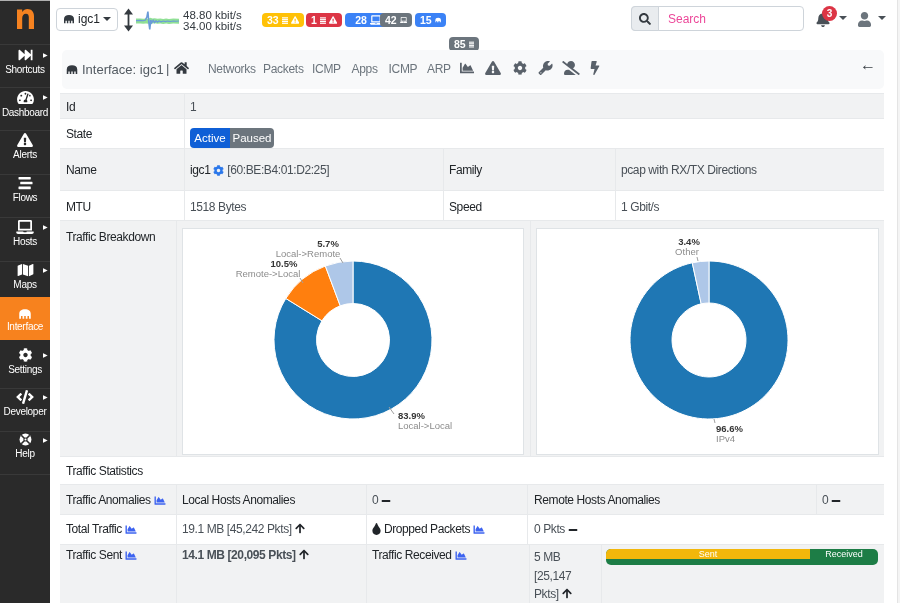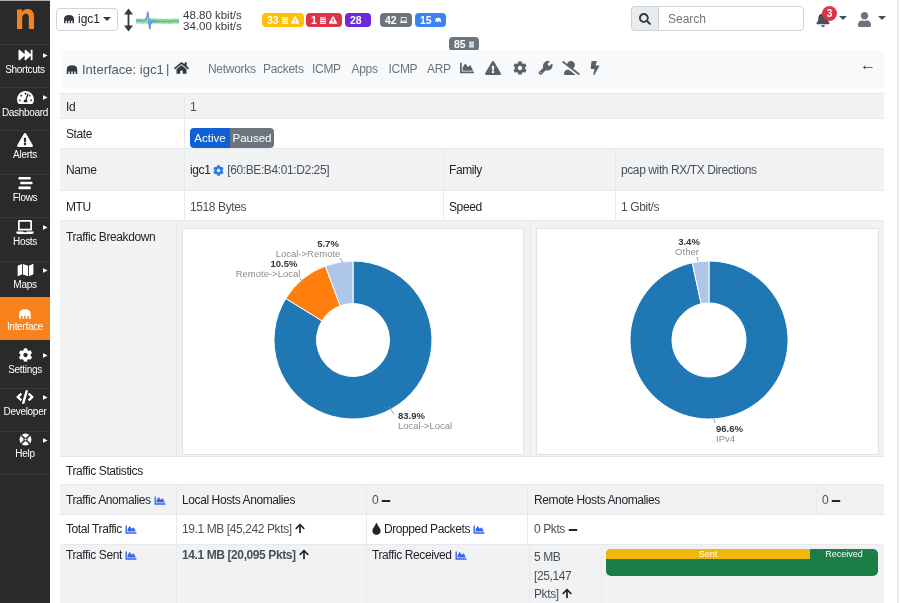--- a/index.html
+++ b/index.html
@@ -14,21 +14,21 @@
 .sarrow { position:absolute; color:#fff; font-size:6px; }
 #active-item { position:absolute; left:0; top:297px; width:50px; height:43px; background:#f7821e; }
 
 #ifbtn { position:absolute; left:56px; top:8px; width:62px; height:23px; background:#fff; border:1px solid #ced4da; border-radius:4px; font-size:12px; color:#212529; line-height:21px; text-align:center; }
 .speedtxt { position:absolute; left:183px; font-size:11.5px; color:#343a40; line-height:11.5px; }
 
 .badge { position:absolute; top:13px; height:14px; border-radius:4px; color:#fff; font-size:10.5px; font-weight:bold; display:flex; align-items:center; justify-content:center; gap:3px; padding:0 5px; }
 
 #searchbox { position:absolute; left:631px; top:6px; width:173px; height:25px; border:1px solid #ced4da; border-radius:4px; background:#fff; }
 #searchicon { position:absolute; left:631px; top:6px; width:28px; height:25px; background:#e9ecef; border:1px solid #ced4da; border-radius:4px 0 0 4px; display:flex; align-items:center; justify-content:center; }
-#searchph { position:absolute; left:668px; top:12px; font-size:12px; color:#737373; }
+#searchph { position:absolute; left:668px; top:12px; font-size:12px; color:#ec4899; }
 
 #nav2 { position:absolute; left:62px; top:50px; width:822px; height:39px; background:#f8f9fa; border-radius:5px; }
 .navlink { position:absolute; top:62px; font-size:12px; letter-spacing:-0.3px; color:#6c757d; }
 .navti { position:absolute; top:61px; }
 
 .trow { position:absolute; left:60px; width:824px; border-bottom:1px solid #e7e9eb; }
 .gray { background:#f1f2f3; }
 .white { background:#fff; }
 .vline { position:absolute; width:1px; background:#e7e9eb; }
 .cellt { position:absolute; font-size:12px; letter-spacing:-0.4px; color:#495057; white-space:nowrap; }
@@ -173,21 +173,21 @@
  <svg width="8" height="9" viewBox="0 0 8 9" fill="#fff">
       <rect x="0" y="0.2" width="8" height="1.6"></rect>
       <rect x="0" y="2.6" width="8" height="1.6"></rect>
       <rect x="0" y="5.0" width="8" height="1.6"></rect>
       <rect x="0" y="7.4" width="8" height="1.6"></rect>
     </svg>
  <svg width="11" height="10" viewBox="0 0 576 512" fill="#fff">
       <path d="M569.5 440C588 472 564.8 512 527.9 512H48.1c-36.9 0-60-40.1-41.6-72L246.4 24c18.5-32 64.7-32 83.2 0l239.9 416zM288 354c-25.4 0-46 20.6-46 46s20.6 46 46 46 46-20.6 46-46-20.6-46-46-46zm-43.7-165.3l7.4 136c.3 6.4 5.6 11.3 12 11.3h48.5c6.4 0 11.6-5 12-11.3l7.4-136c.4-6.9-5.1-12.7-12-12.7h-63.4c-6.9 0-12.4 5.8-12 12.7z"></path>
     </svg>
 </div>
-<div class="badge" style="left:345px;width:26px;background:#6d28d9;">28
+<div class="badge" style="left:345px;width:47px;background:#3b82f6;">28
  <svg width="12" height="10" viewBox="0 0 640 512" fill="#fff">
       <path d="M624 416H381.54c-.74 19.81-14.71 32-32.74 32H288c-18.69 0-33.02-17.47-32.77-32H16c-8.8 0-16 7.2-16 16v16c0 35.2 28.8 64 64 64h512c35.2 0 64-28.8 64-64v-16c0-8.8-7.2-16-16-16zM576 48c0-26.4-21.6-48-48-48H112C85.6 0 64 21.6 64 48v336h512V48zm-64 272H128V64h384v256z"></path>
     </svg>
 </div>
 <div class="badge" style="left:380px;width:32px;background:#6c757d;">42
  <svg width="12" height="10" viewBox="0 0 640 512" fill="#fff">
       <path d="M624 416H381.54c-.74 19.81-14.71 32-32.74 32H288c-18.69 0-33.02-17.47-32.77-32H16c-8.8 0-16 7.2-16 16v16c0 35.2 28.8 64 64 64h512c35.2 0 64-28.8 64-64v-16c0-8.8-7.2-16-16-16zM576 48c0-26.4-21.6-48-48-48H112C85.6 0 64 21.6 64 48v336h512V48zm-64 272H128V64h384v256z"></path>
     </svg>
 </div>
 <div class="badge" style="left:415px;width:31px;background:#3b82f6;">15
@@ -337,21 +337,21 @@
 <div class="cellt" style="left:182px;top:548px;font-weight:bold;">14.1 MB [20,095 Pkts] <svg width="10" height="11" viewBox="0 0 448 512" fill="#212529" style="vertical-align:-1px;">
       <path d="M34.9 289.5l-22.2-22.2c-9.4-9.4-9.4-24.6 0-33.9L207 39c9.4-9.4 24.6-9.4 33.9 0l194.3 194.3c9.4 9.4 9.4 24.6 0 33.9L413 289.4c-9.5 9.5-25 9.3-34.3-.4L264 168.6V456c0 13.3-10.7 24-24 24h-32c-13.3 0-24-10.7-24-24V168.6L69.2 289.1c-9.3 9.8-24.8 10-34.3.4z"></path>
     </svg></div>
 <div class="cellt lab" style="left:372px;top:548px;">Traffic Received <svg class="bicon" width="12" height="11" viewBox="0 0 512 512" style="vertical-align:-1.5px;">
       <path d="M500 384c6.6 0 12 5.4 12 12v40c0 6.6-5.4 12-12 12H12c-6.6 0-12-5.4-12-12V76c0-6.6 5.4-12 12-12h40c6.6 0 12 5.4 12 12v308h436zM372.7 159.5L288 216l-85.3-113.7c-5.1-6.8-15.5-6.3-19.9 1L96 248v104h384l-89.9-187.8c-3.2-6.5-11.4-8.7-17.4-4.7z"></path>
     </svg></div>
 <div class="cellt" style="left:534px;top:548px;width:64px;white-space:normal;line-height:18.5px;">5 MB [25,147 Pkts] <svg width="10" height="11" viewBox="0 0 448 512" fill="#212529" style="vertical-align:-1px;">
       <path d="M34.9 289.5l-22.2-22.2c-9.4-9.4-9.4-24.6 0-33.9L207 39c9.4-9.4 24.6-9.4 33.9 0l194.3 194.3c9.4 9.4 9.4 24.6 0 33.9L413 289.4c-9.5 9.5-25 9.3-34.3-.4L264 168.6V456c0 13.3-10.7 24-24 24h-32c-13.3 0-24-10.7-24-24V168.6L69.2 289.1c-9.3 9.8-24.8 10-34.3.4z"></path>
     </svg></div>
 
-<div class="abs" style="left:606px;top:549px;width:272px;height:27px;border-radius:5px;overflow:hidden;background:#1d7d46;">
+<div class="abs" style="left:606px;top:549px;width:272px;height:16px;border-radius:5px;overflow:hidden;background:#1d7d46;">
  <div style="position:absolute;left:0;top:0;width:204px;height:10px;background:#f2b70b;"></div>
  <div style="position:absolute;left:0;top:0;width:204px;text-align:center;color:#fff;font-size:9px;line-height:10.5px;">Sent</div>
  <div style="position:absolute;left:204px;top:0;width:68px;text-align:center;color:#fff;font-size:9px;line-height:10.5px;">Received</div>
 </div>
 
 <div style="position:absolute;left:897px;top:0;width:1px;height:603px;background:#e4e4e4;"></div>
 <div style="position:absolute;left:898px;top:0;width:2px;height:603px;background:#f4f4f4;"></div>
 
 <div class="panel" style="left:182px;top:228px;width:342px;height:227px;"></div>
 <div class="panel" style="left:536px;top:228px;width:343px;height:227px;"></div>

